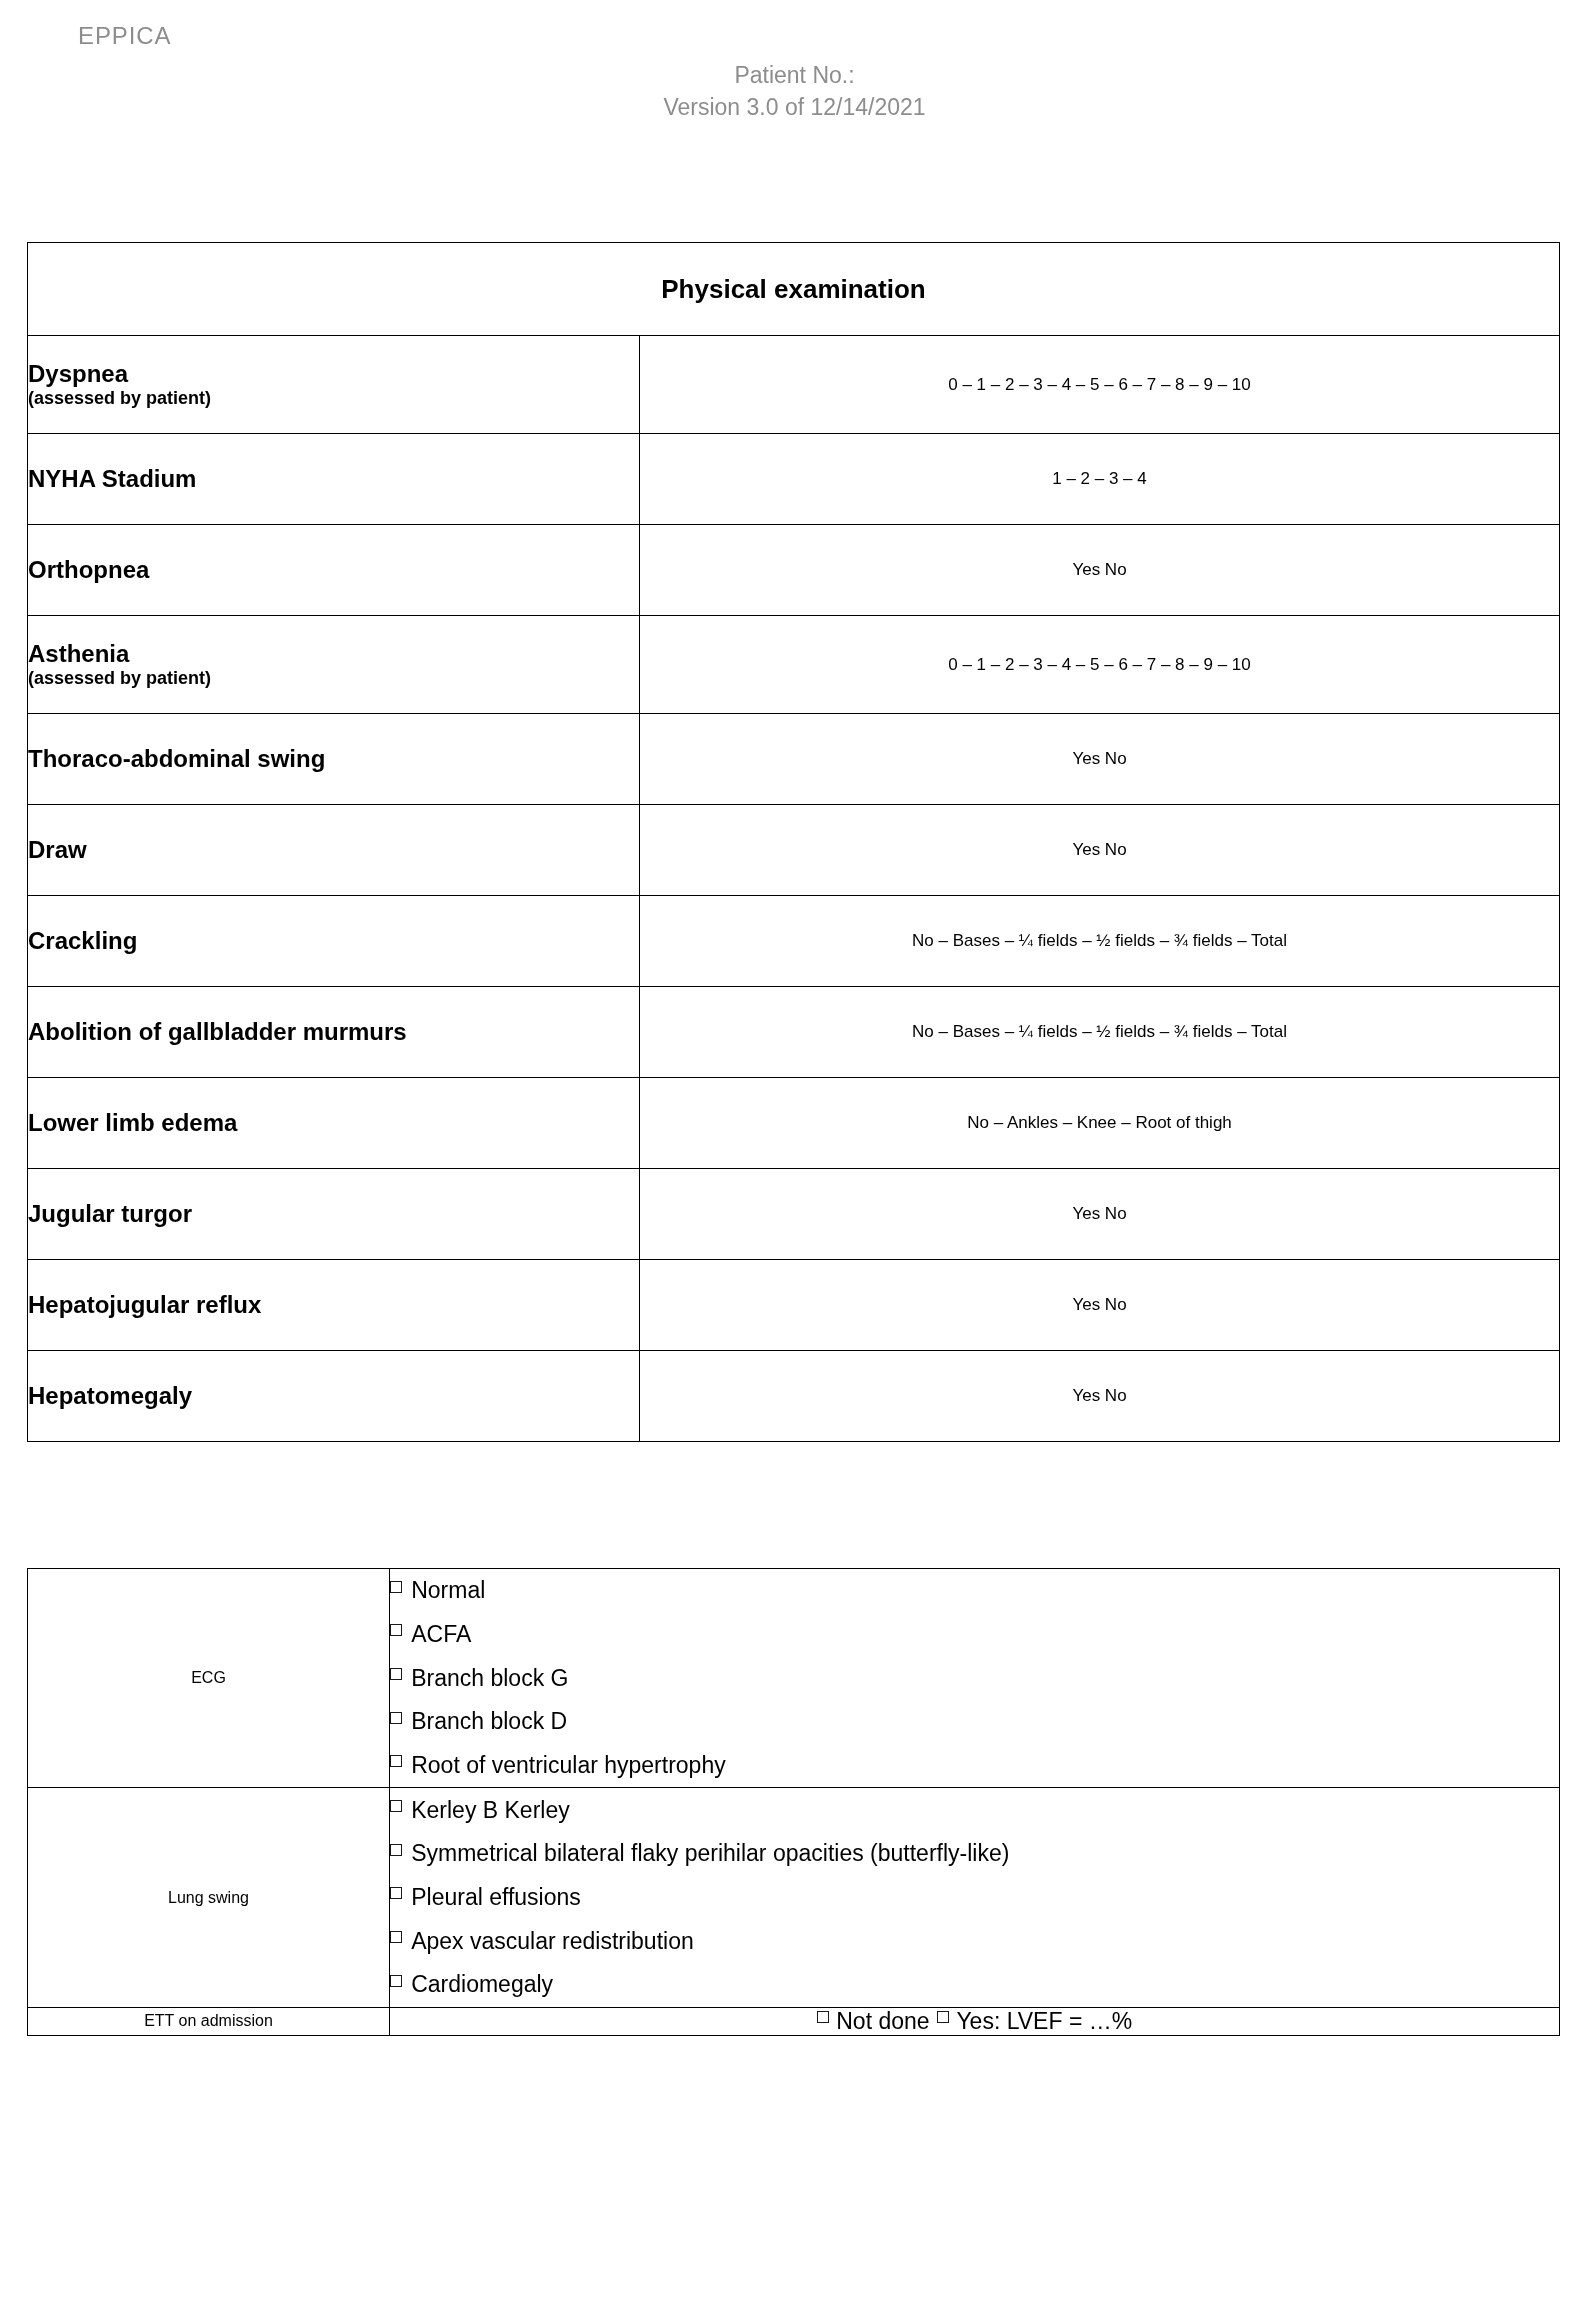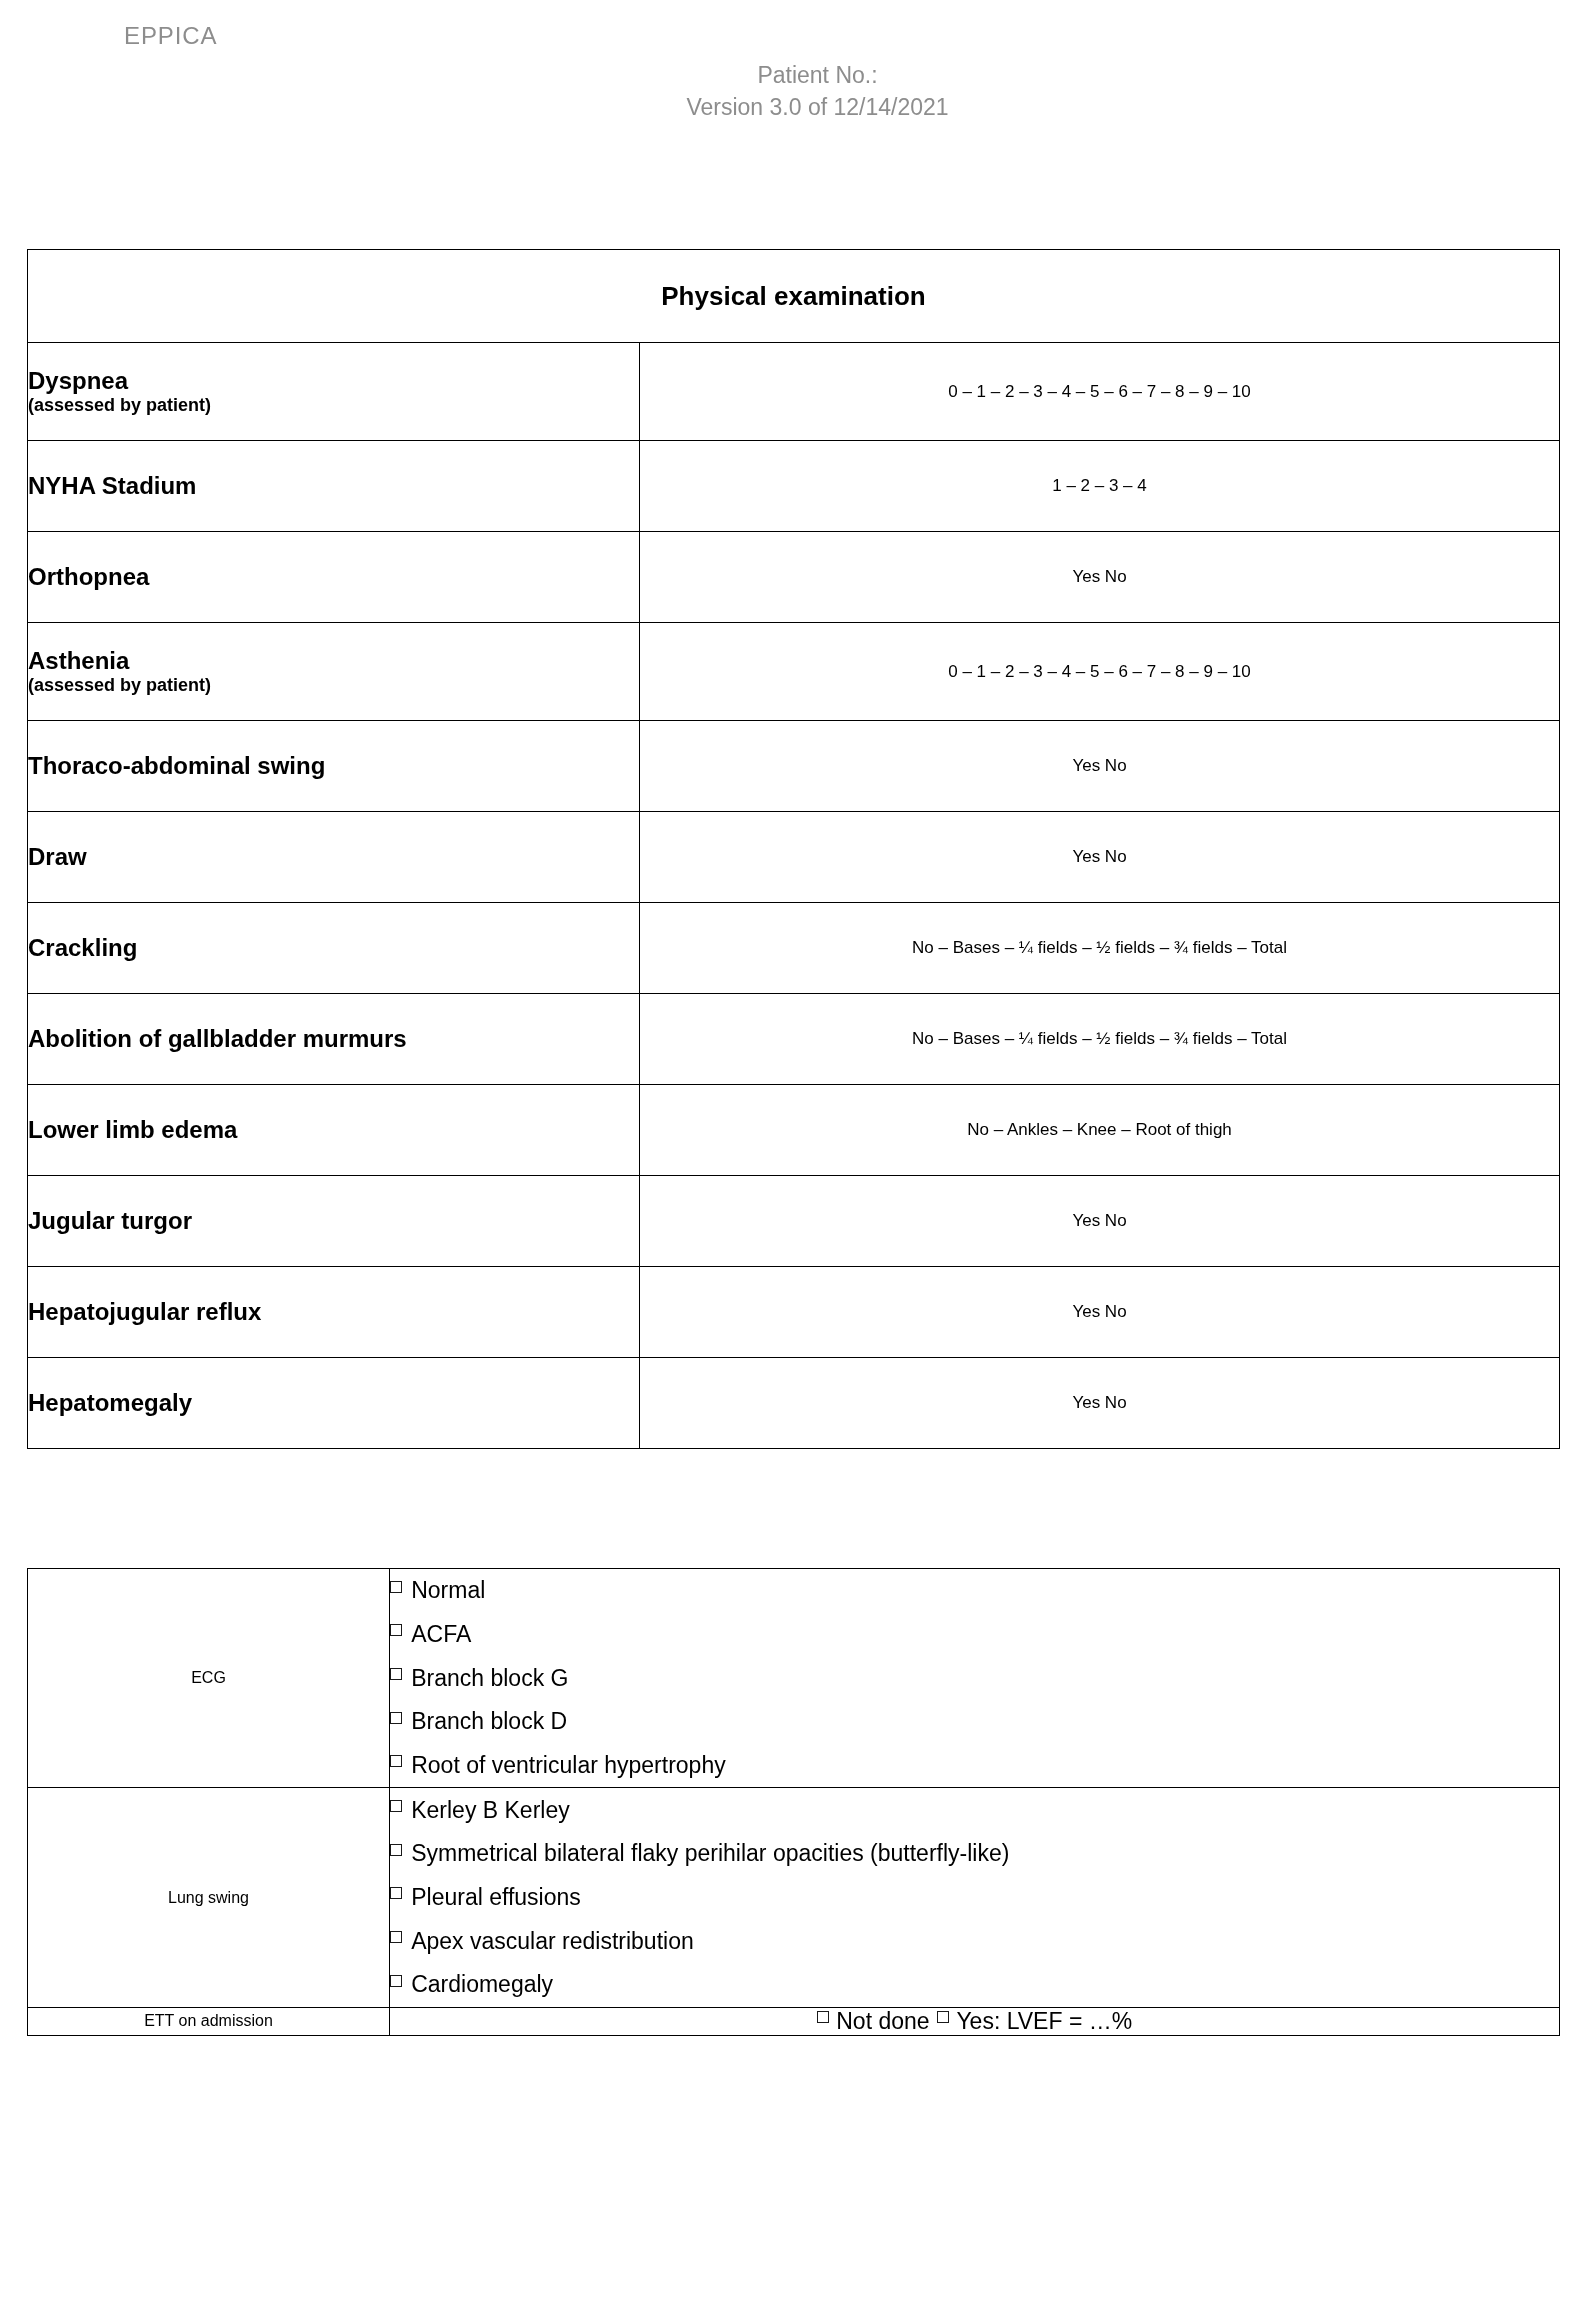--- a/index.html
+++ b/index.html
@@ -14,21 +14,20 @@
     font-family: "Liberation Sans", sans-serif;
     color: #000000;
     overflow: hidden;
   }
 
   
   .page-header {
     position: absolute;
     top: 0; left: 0; right: 0;
     height: 212px;
-    margin-left: 46px;
   }
   .brand-logo {
     position: absolute;
     left: 78px;
     top: 22px;
     font-size: 24px;
     letter-spacing: 0.9px;
     color: #8d8d8d;
     font-family: "Liberation Sans", sans-serif;
   }
@@ -51,21 +50,21 @@
     background: #fff;
   }
   .doc-table td {
     border: 1.4px solid #000;
     padding: 0;
     vertical-align: middle;
   }
 
   #physical-exam-table {
     left: 27px;
-    top: 249px;
+    top: 242px;
     width: 1532px;
   }
   #physical-exam-table col.c1 { width: 612px; }
   #physical-exam-table col.c2 { width: 920px; }
 
   .pe-title-cell {
     text-align: center;
     font-weight: bold;
     font-size: 26px;
     height: 92px;

